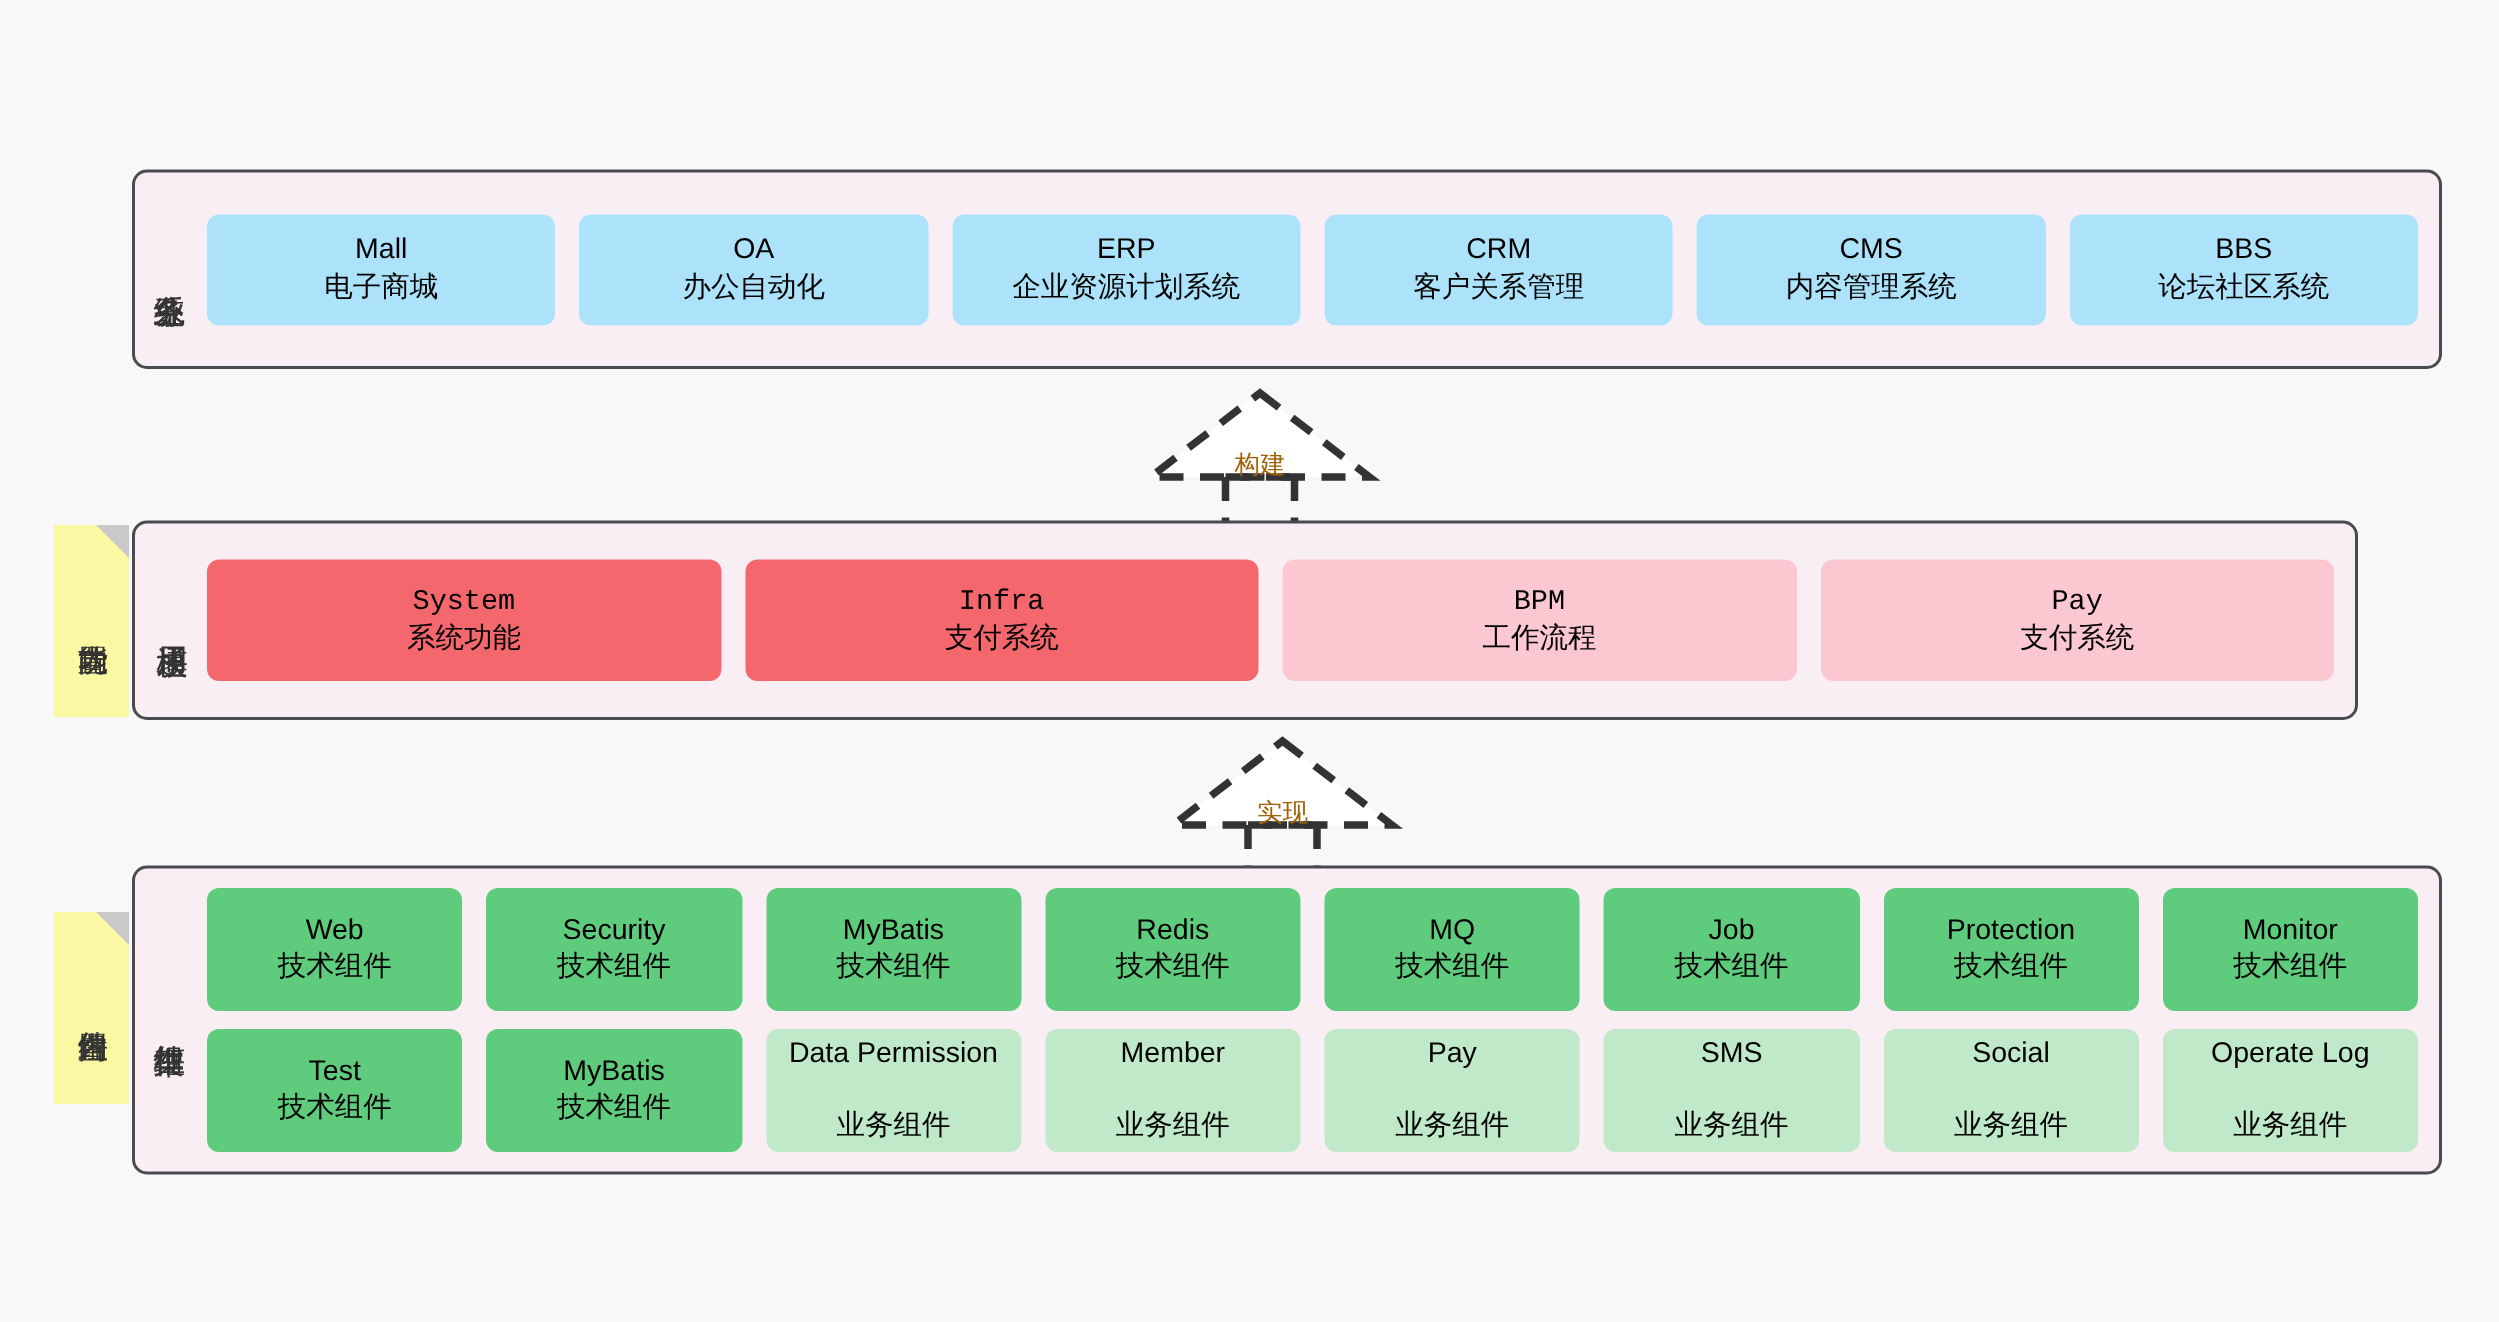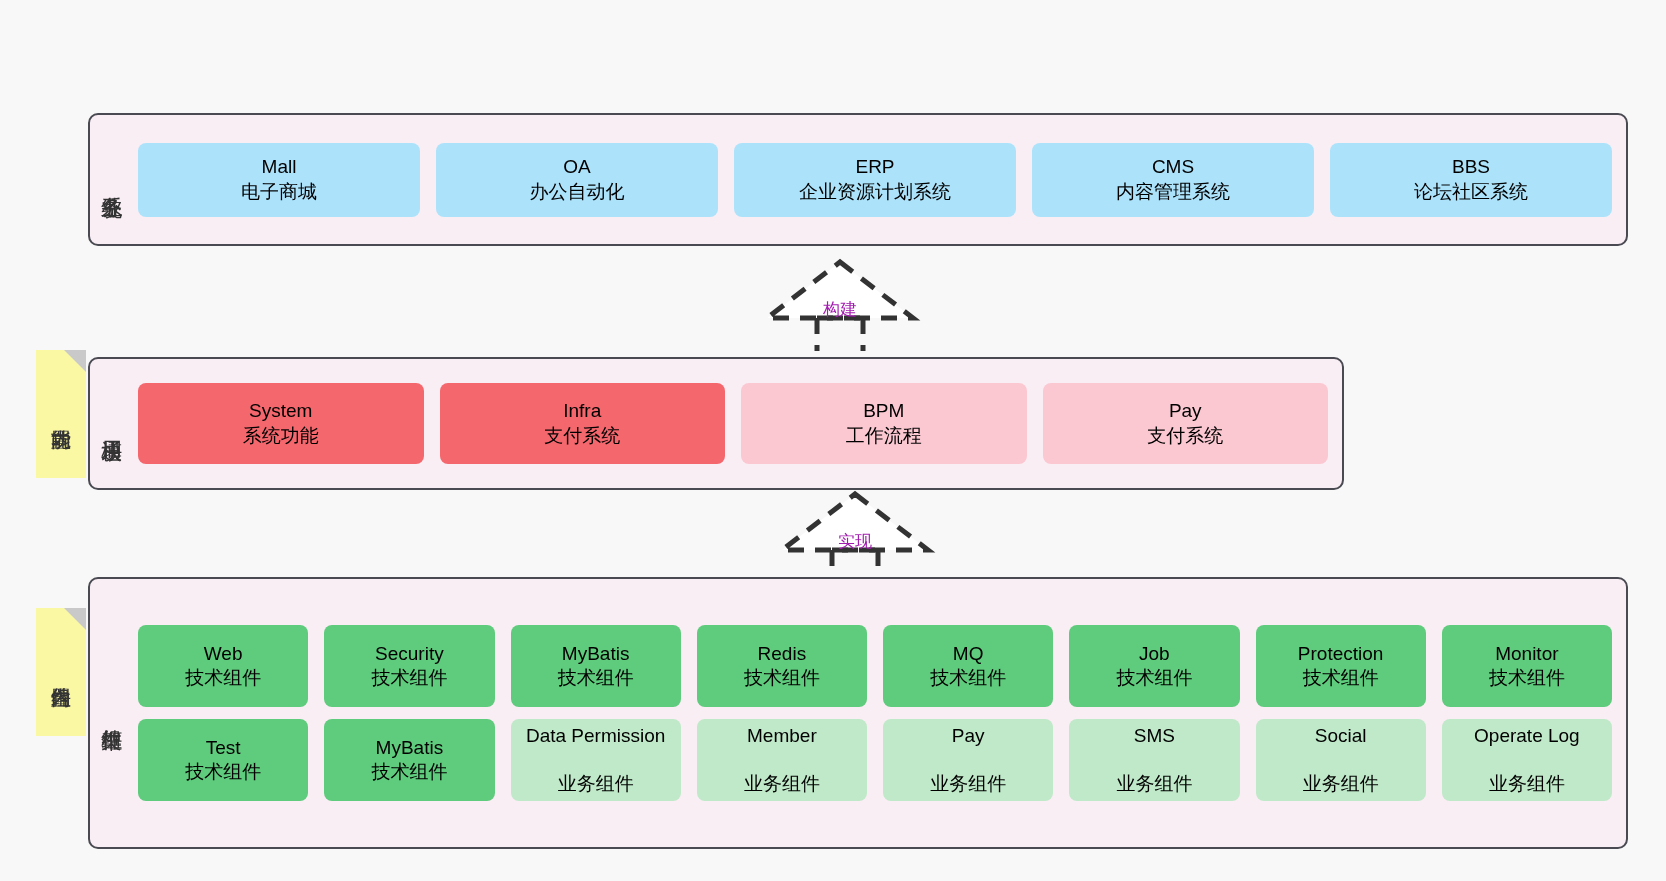--- a/index.html
+++ b/index.html
@@ -71,23 +71,23 @@
   
   .c-blue{background:#ace3fb;}
   .c-red{background:#f4676d;}
   .c-pink{background:#fbc8d2;}
   .c-green{background:#5fcb7d;}
   .c-greenlt{background:#bfe9c8;gap:24px;}
 
   
   #layer-business{left:88px;top:113px;width:1540px;height:133px;}
   #layer-business .row{height:74px;}
-  #layer-common{left:88px;top:357px;width:1256px;height:133px;}
+  #layer-common{left:88px;top:347px;width:1484px;height:133px;font-family:Liberation Mono, monospace;}
   #layer-common .row{height:81px;}
-  #layer-framework{left:88px;top:577px;width:1540px;height:272px;}
+  #layer-framework{left:88px;top:577px;width:1540px;height:206px;}
   #layer-framework .row{height:82px;}
 
   
   .note{
     position:absolute;
     background:#fbf8a4;
     width:50px;
     font-size:20px;
     line-height:1.15;
     color:#333;
@@ -110,21 +110,21 @@
   #note-functions{left:36px;top:350px;height:128px;}
   #note-components{left:36px;top:608px;height:128px;}
 
   
   .arrow{position:absolute;width:170px;height:95px;}
   #arrow-build{left:755px;top:256px;}
   #arrow-impl{left:770px;top:488px;}
   .arrow-label{
     position:absolute;
     font-size:17px;
-    color:#a21caf;
+    color:#a16207;
     left:0;right:0;
     text-align:center;
     top:42px;
     pointer-events:none;
   }
 </style>
 </head>
 <body>
 
 <div class="canvas">
@@ -137,20 +137,24 @@
           <span class="t1">Mall</span>
           <span class="t2">电子商城</span>
         </div>
         <div class="card c-blue">
           <span class="t1">OA</span>
           <span class="t2">办公自动化</span>
         </div>
         <div class="card c-blue">
           <span class="t1">ERP</span>
           <span class="t2">企业资源计划系统</span>
+        </div>
+        <div class="card c-blue">
+          <span class="t1">CRM</span>
+          <span class="t2">客户关系管理</span>
         </div>
         <div class="card c-blue">
           <span class="t1">CMS</span>
           <span class="t2">内容管理系统</span>
         </div>
         <div class="card c-blue">
           <span class="t1">BBS</span>
           <span class="t2">论坛社区系统</span>
         </div>
       </div>

